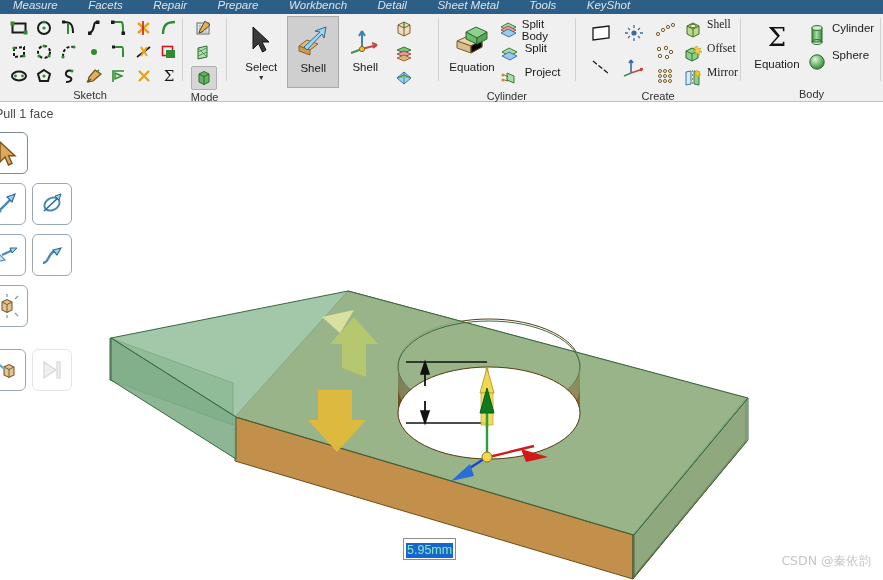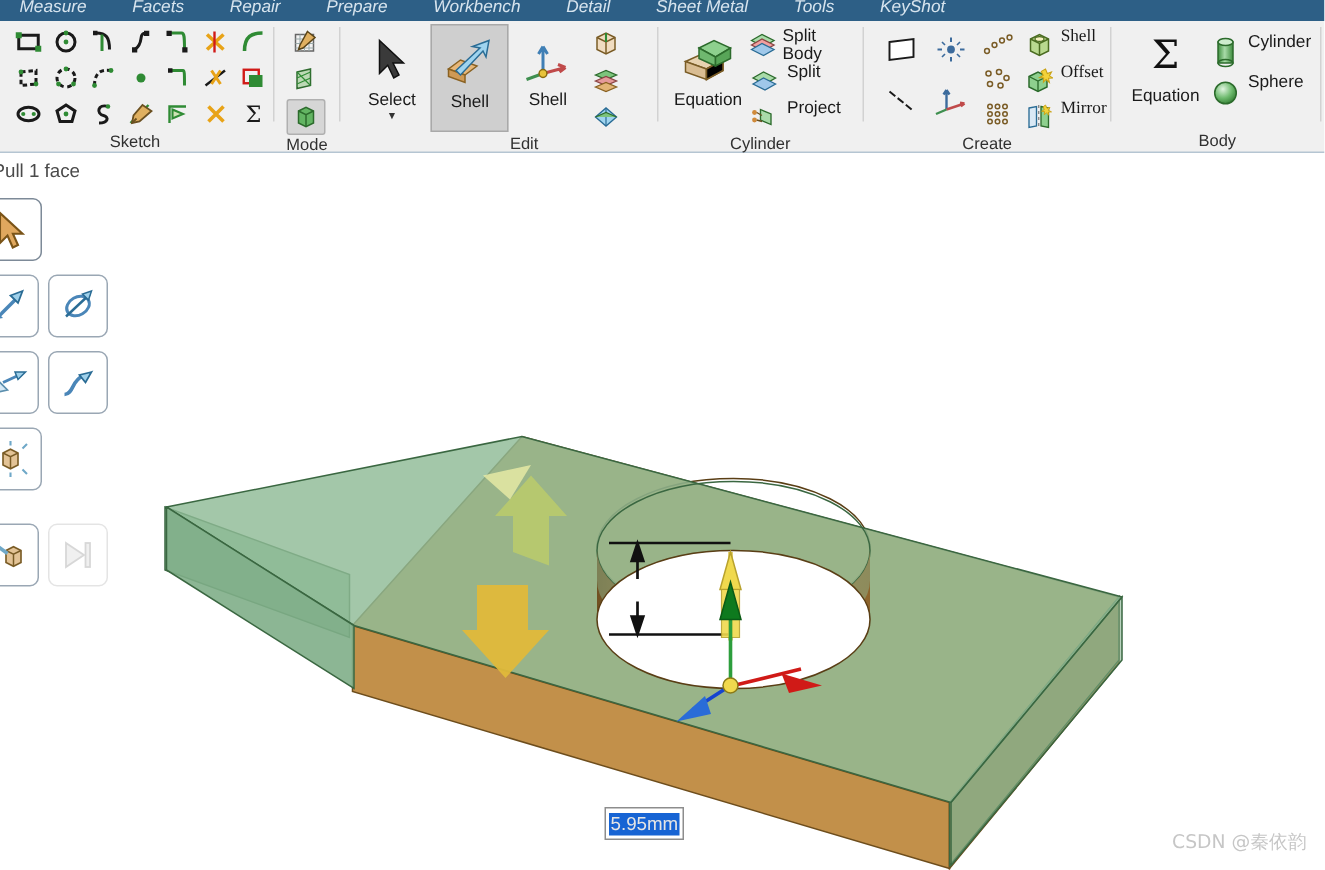--- a/index.html
+++ b/index.html
@@ -108,21 +108,21 @@
   
   .viewport { position: absolute; left: 0; top: 125px; width: 883px; height: 455px; background: #ffffff; }
 
   
   .dimbox {
     position: absolute; left: 403px; top: 413px;
     background: #ffffff; border: 1px solid #8d8d8d;
     padding: 1px 2px;
   }
   .dimbox .val {
-    display: inline-block; background: #1764d4; color: #e5e5e5;
+    display: inline-block; background: #1764d4; color: #86efac;
     font-size: 12.5px; line-height: 15px; padding: 0 1px;
     font-family: "Liberation Sans", sans-serif;
   }
 
   
   .watermark {
     position: absolute; right: 12px; bottom: 10px;
     color: #c6c6c6; font-size: 12.5px;
     font-family: "DejaVu Sans", sans-serif;
   }
@@ -378,21 +378,20 @@
               </div>
             <div class="si">
                 <svg width="20" height="19" viewBox="0 0 20 19">
                   <path d="M3 10 L10 4 L17 10 L10 16 Z" fill="#9fd4ef" stroke="#2a6c95" stroke-width="0.9"></path>
                   <path d="M10 4 L10 16" stroke="#2a6c95" stroke-width="0.8"></path>
                   <path d="M3 10 L10 7 L17 10" fill="#7cc47c" stroke="#2c6b2c" stroke-width="0.8"></path>
                 </svg>
               </div>
           </div>
         </div>
-        <div class="group-label" style="margin-left:34px;">Edit</div>
       </div>
 
       <div class="sep"></div>
 
       <div class="group" style="width:147px;">
         <div class="group-body">
           <div class="bigbtn" style="width:58px;">
             <div class="ic">
               <svg width="40" height="34" viewBox="0 0 40 34">
                 <path d="M5 18 L16 13 L30 17 L19 23 Z" fill="#e7d2b0" stroke="#7a5c26" stroke-width="1"></path>

